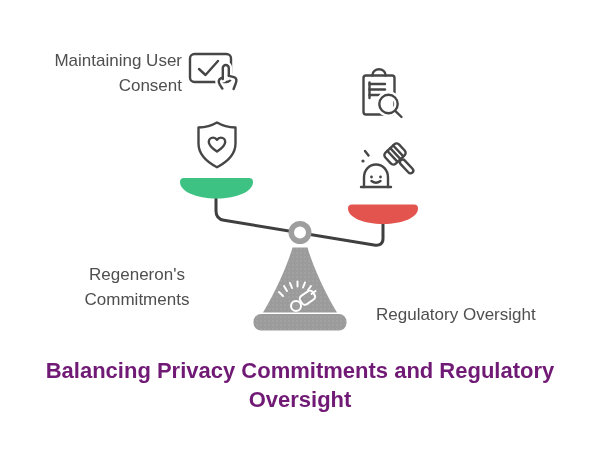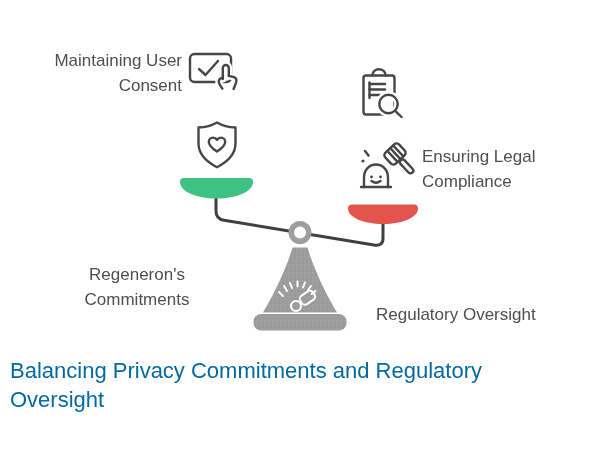--- a/index.html
+++ b/index.html
@@ -7,22 +7,22 @@
     position:relative;width:600px;height:468px;background:#ffffff;overflow:hidden;
     font-family:"Liberation Sans",sans-serif;
   }
   .lbl{
     position:absolute;color:#4f4f4f;font-size:17px;line-height:25px;
     white-space:pre-line;
   }
   .lbl.right{text-align:right;}
   .lbl.center{text-align:center;}
   #title{
-    position:absolute;left:10px;right:10px;top:356px;
-    font-size:22px;line-height:29px;font-weight:400;color:#0369a1;white-space:pre-line;
+    position:absolute;left:10px;right:10px;top:356px;text-align:center;
+    font-size:22px;line-height:29px;font-weight:700;color:#701a75;white-space:pre-line;
   }
   .icon{position:absolute;}
   .icon .st{stroke:#464646;stroke-width:2.4;fill:none;stroke-linecap:round;stroke-linejoin:round;}
   .icon .halo{stroke:#ffffff;stroke-width:7;fill:none;stroke-linecap:round;stroke-linejoin:round;}
   .icon .filldot{fill:#464646;stroke:none;}
   #scale-svg{position:absolute;left:0;top:0;}
   .doodle{stroke:#ffffff;stroke-width:2;fill:none;stroke-linecap:round;stroke-linejoin:round;}
 </style>
 </head>
 <body>
@@ -112,22 +112,20 @@
     <circle class="filldot" cx="12" cy="24" r="1.6"></circle>
     <g>
       <path class="st" d="M13 50 V40.5 C13 33 18.4 27.5 25 27.5 C31.6 27.5 37 33 37 40.5 V50"></path>
       <path class="st" d="M10 50 H40"></path>
       <circle class="filldot" cx="20.5" cy="40" r="1.4"></circle>
       <circle class="filldot" cx="29.5" cy="40" r="1.4"></circle>
       <path class="st" d="M20.5 44 Q25 47.5 29.5 44"></path>
     </g>
   </svg>
 
-  <div class="lbl" style="left:422px;top:144px;width:170px;">Ensuring Legal
-Compliance</div>
 
   <div class="lbl" style="left:376px;top:302px;width:210px;">Regulatory Oversight</div>
 
   <div class="lbl center" style="left:38px;width:198px;top:262px;">Regeneron's
 Commitments</div>
 
   <div id="title">Balancing Privacy Commitments and Regulatory
 Oversight</div>
 
 </div>

